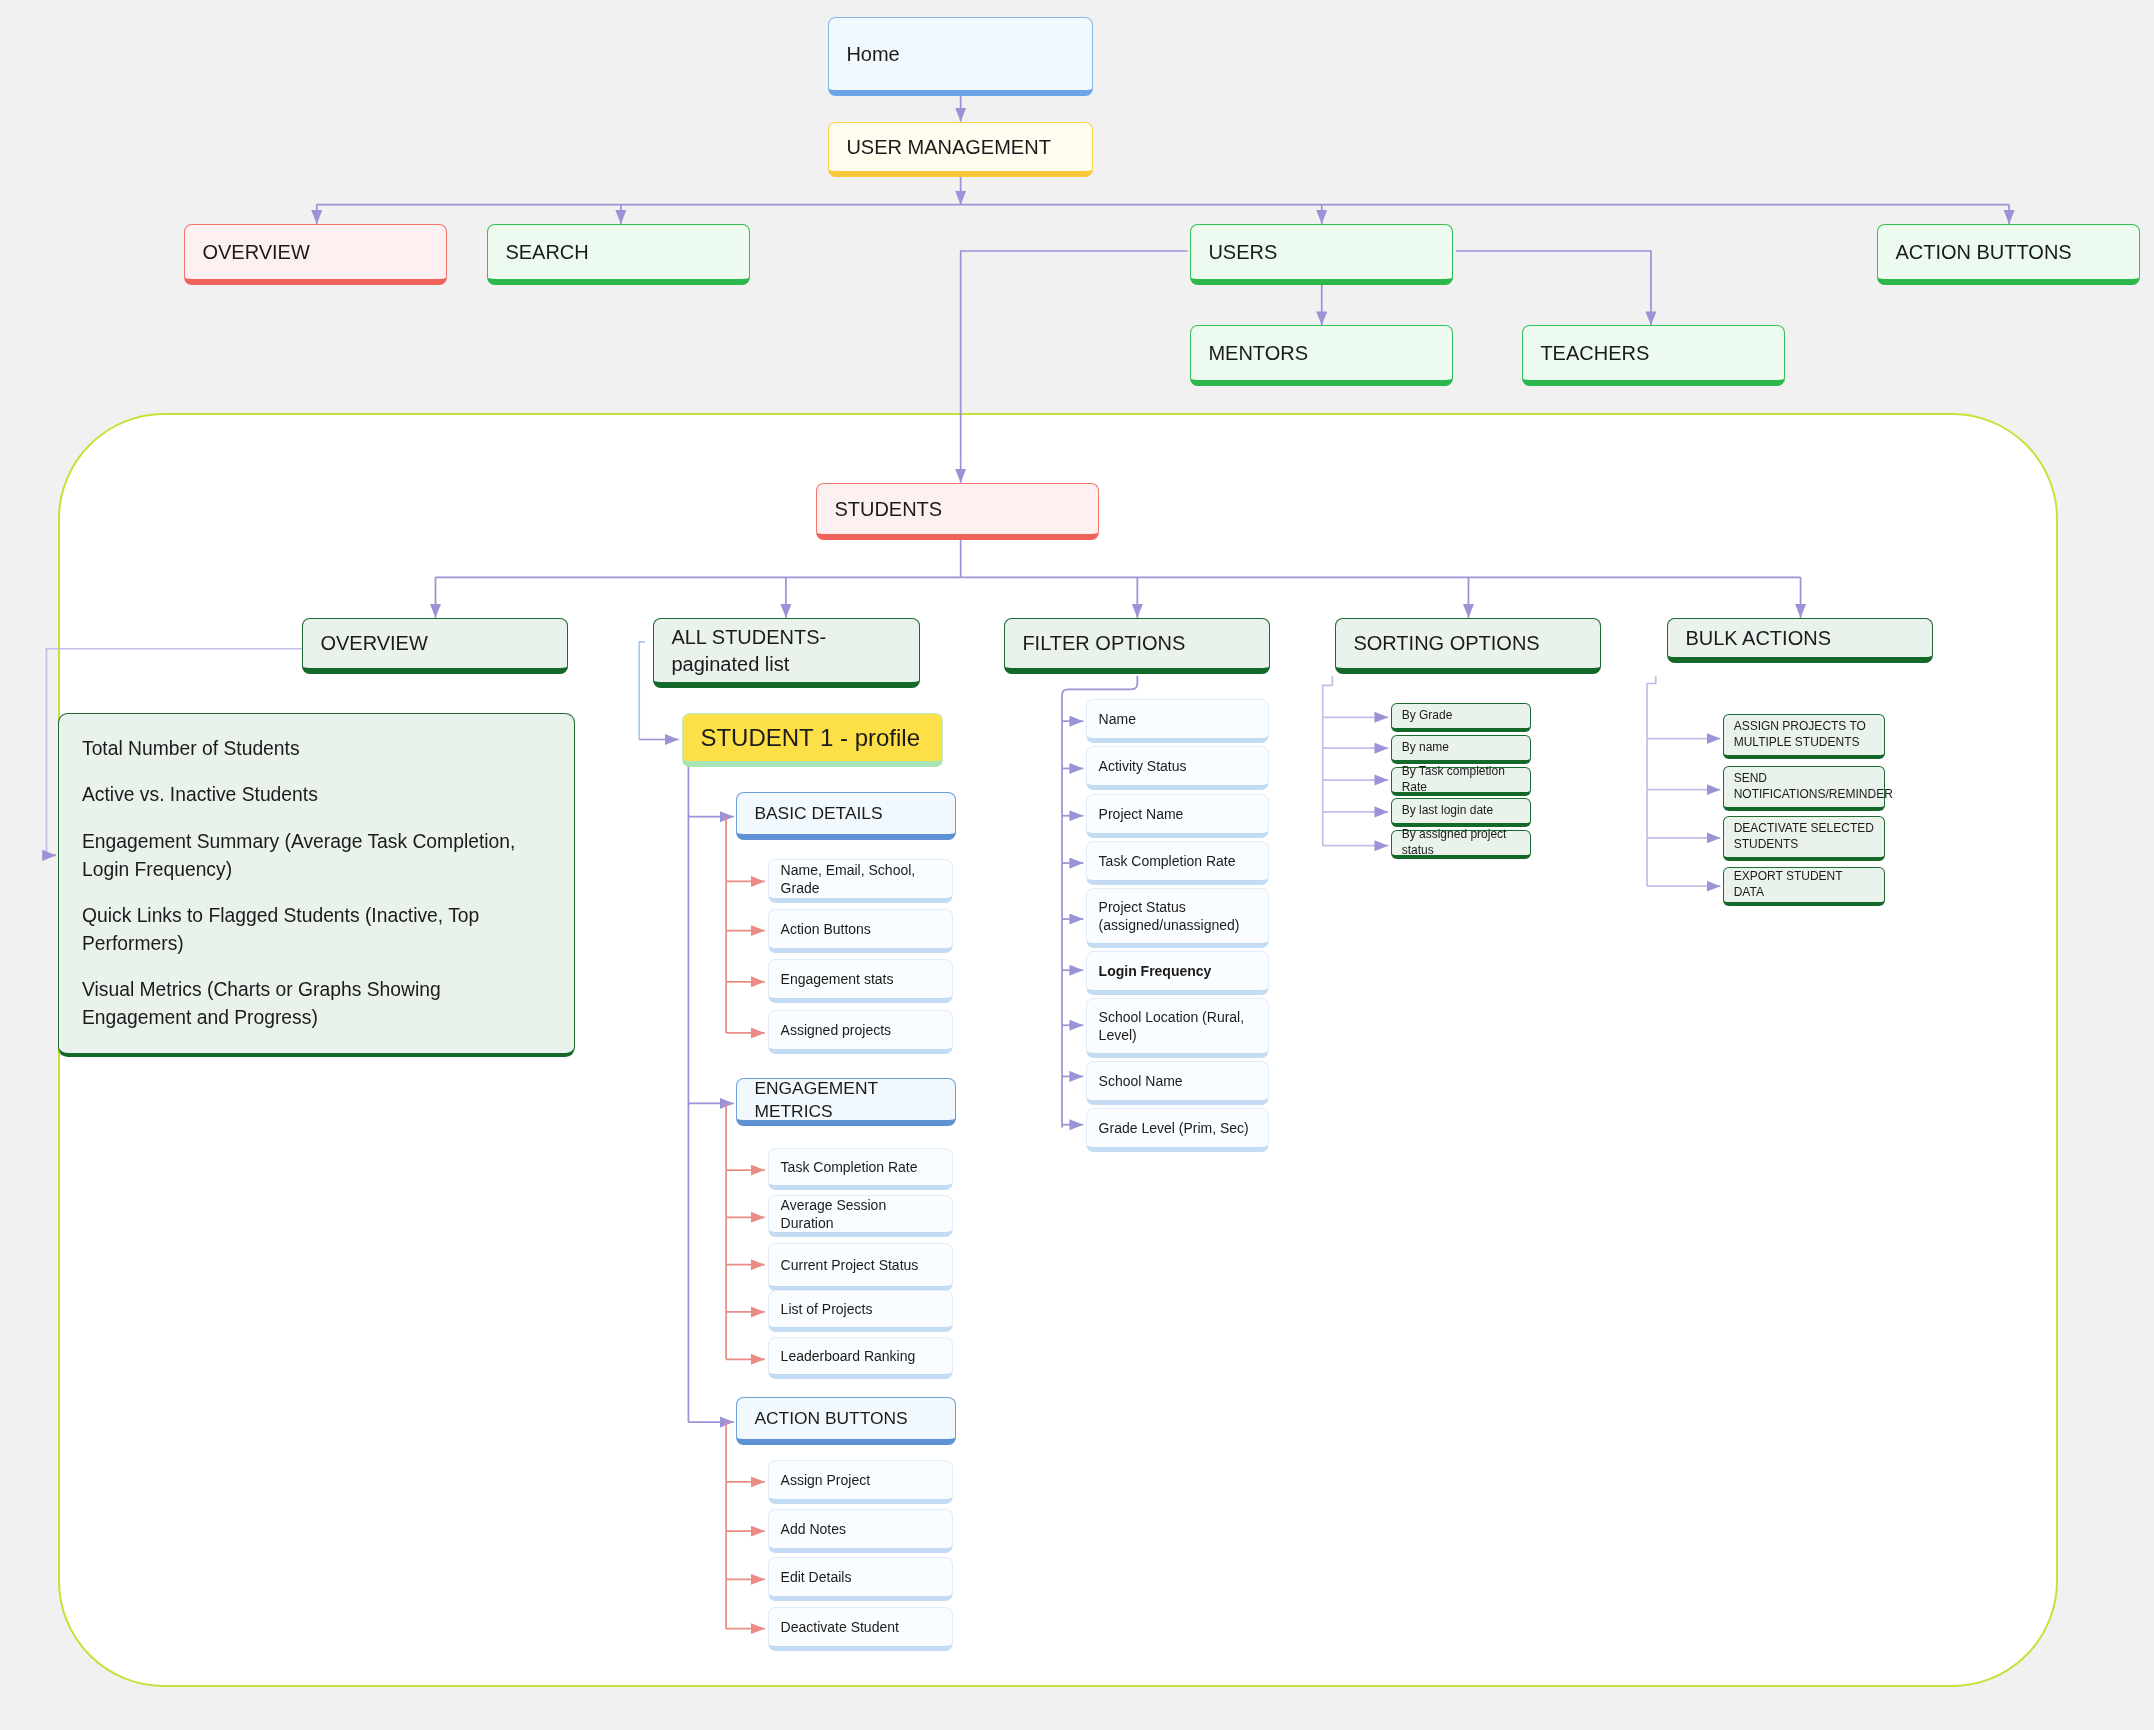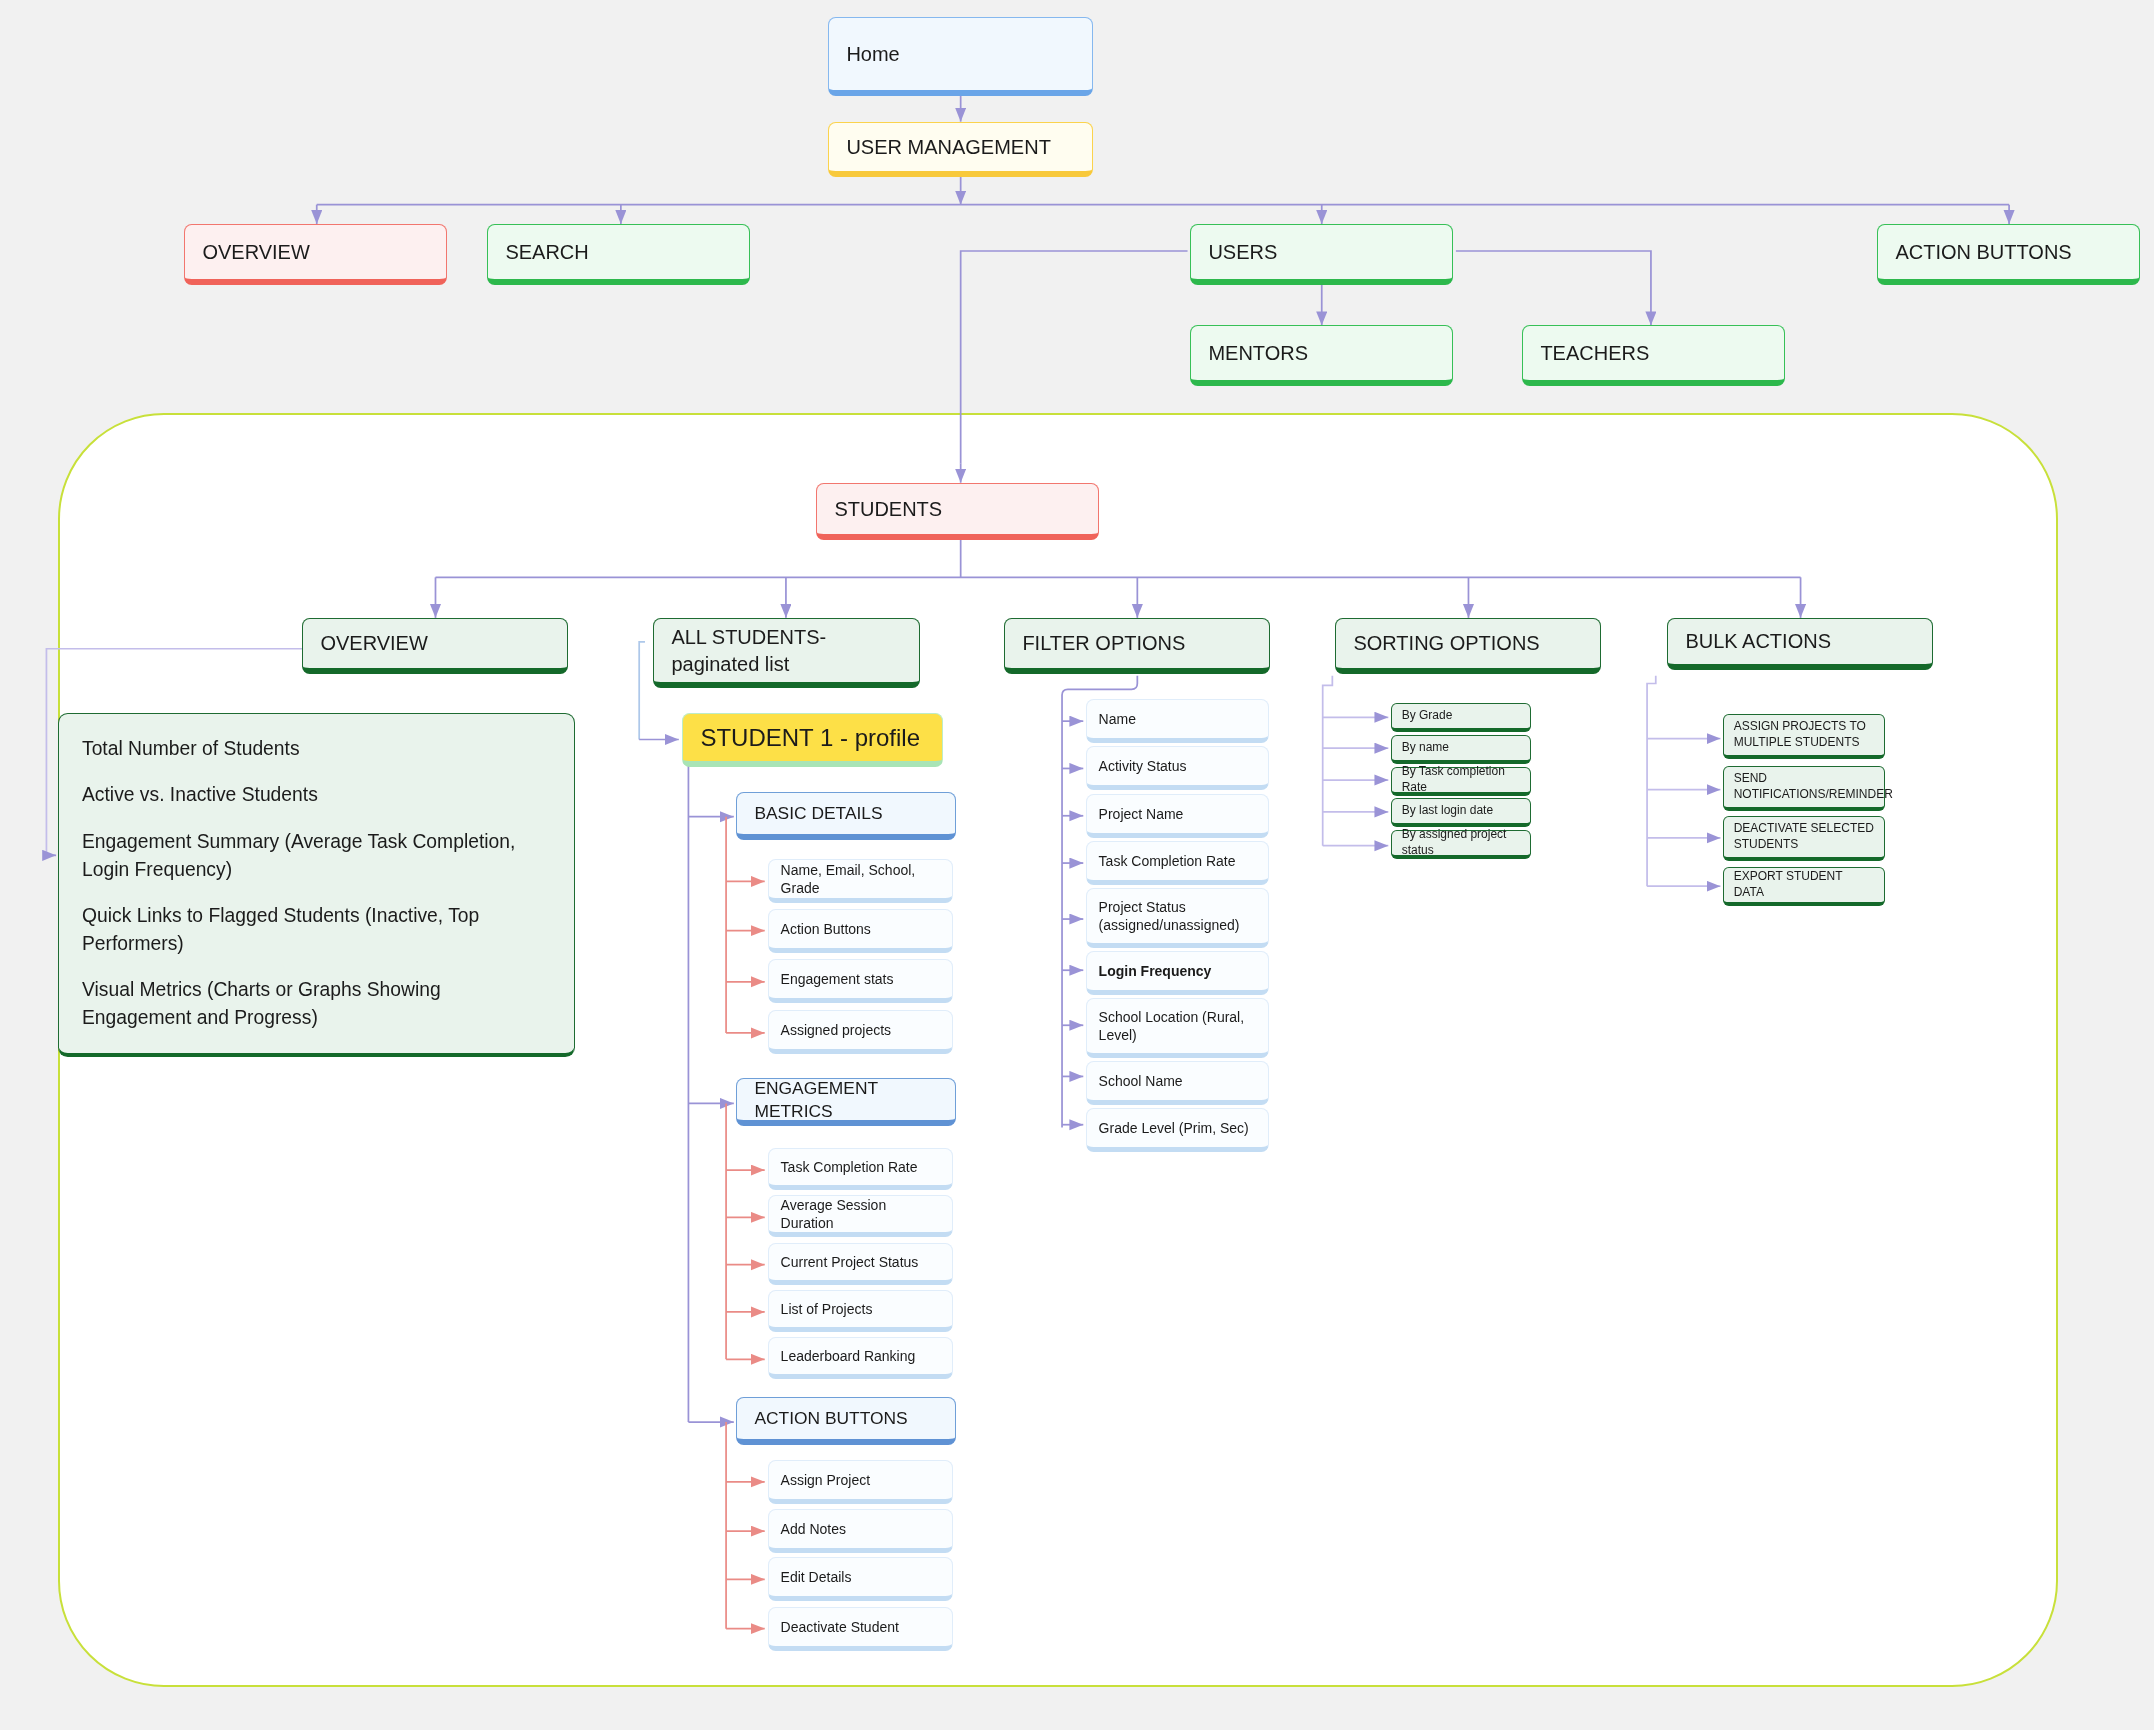--- a/index.html
+++ b/index.html
@@ -323,21 +323,21 @@
   </div>
 
   <div class="node n-dgreen" style="left:1004px; top:618px; width:266px; height:56px;">
     <span class="lbl">FILTER OPTIONS</span>
   </div>
 
   <div class="node n-dgreen" style="left:1335px; top:618px; width:266px; height:56px;">
     <span class="lbl">SORTING OPTIONS</span>
   </div>
 
-  <div class="node n-dgreen" style="left:1667px; top:618px; width:266px; height:52px;">
+  <div class="node n-dgreen" style="left:1667px; top:618px; width:266px; height:45px;">
     <span class="lbl">BULK ACTIONS</span>
   </div>
 
   <div class="panel" style="left:58px; top:713px; width:517px;">
     <div class="row">Total Number of Students</div>
     <div class="row">Active vs. Inactive Students</div>
     <div class="row">Engagement Summary (Average Task Completion, Login Frequency)</div>
     <div class="row">Quick Links to Flagged Students (Inactive, Top Performers)</div>
     <div class="row">Visual Metrics (Charts or Graphs Showing Engagement and Progress)</div>
   </div>
@@ -364,21 +364,21 @@
 
   <div class="node n-sect" style="left:736px; top:1078px; width:220px; height:48px;">
     <span class="lbl">ENGAGEMENT METRICS</span>
   </div>
   <div class="node n-lblue" style="left:768px; top:1148px; width:185px; height:42px;">
     <span class="lbl">Task Completion Rate</span>
   </div>
   <div class="node n-lblue" style="left:768px; top:1195px; width:185px; height:42px;">
     <span class="lbl">Average Session Duration</span>
   </div>
-  <div class="node n-lblue" style="left:768px; top:1243px; width:185px; height:42px;">
+  <div class="node n-lblue" style="left:768px; top:1243px; width:185px; height:48px;">
     <span class="lbl">Current Project Status</span>
   </div>
   <div class="node n-lblue" style="left:768px; top:1290px; width:185px; height:42px;">
     <span class="lbl">List of Projects</span>
   </div>
   <div class="node n-lblue" style="left:768px; top:1337px; width:185px; height:42px;">
     <span class="lbl">Leaderboard Ranking</span>
   </div>
 
   <div class="node n-sect" style="left:736px; top:1397px; width:220px; height:48px;">

